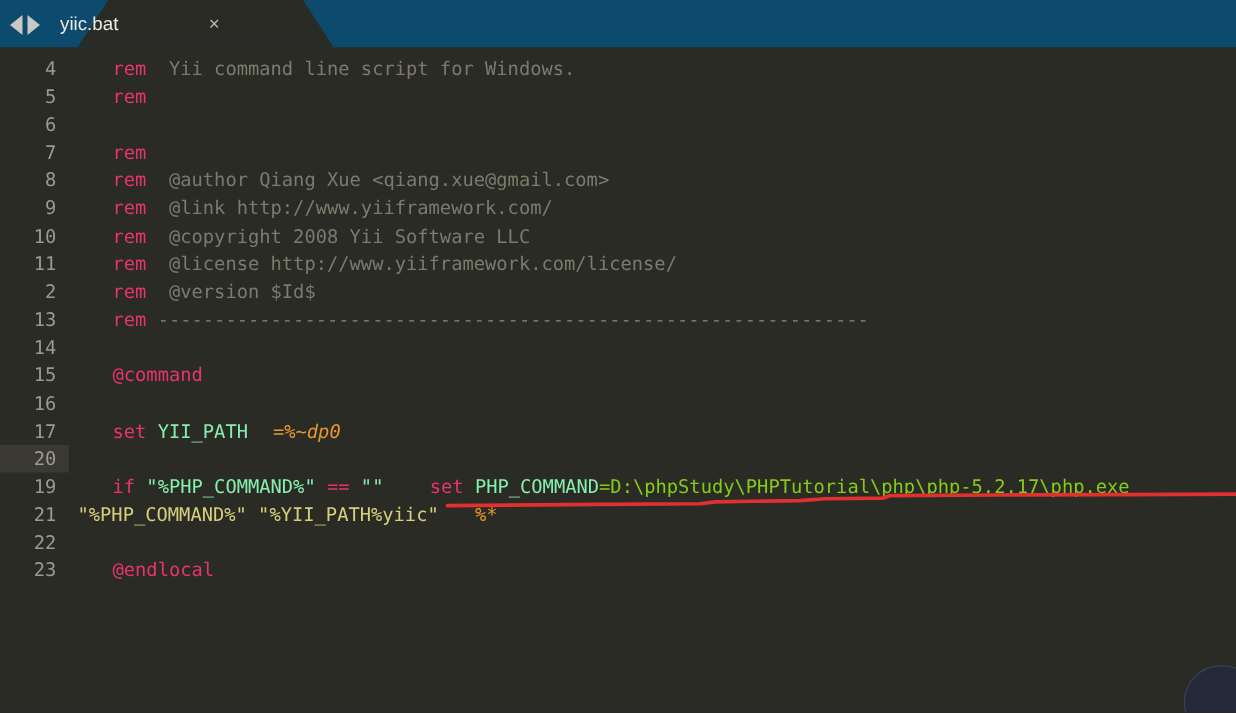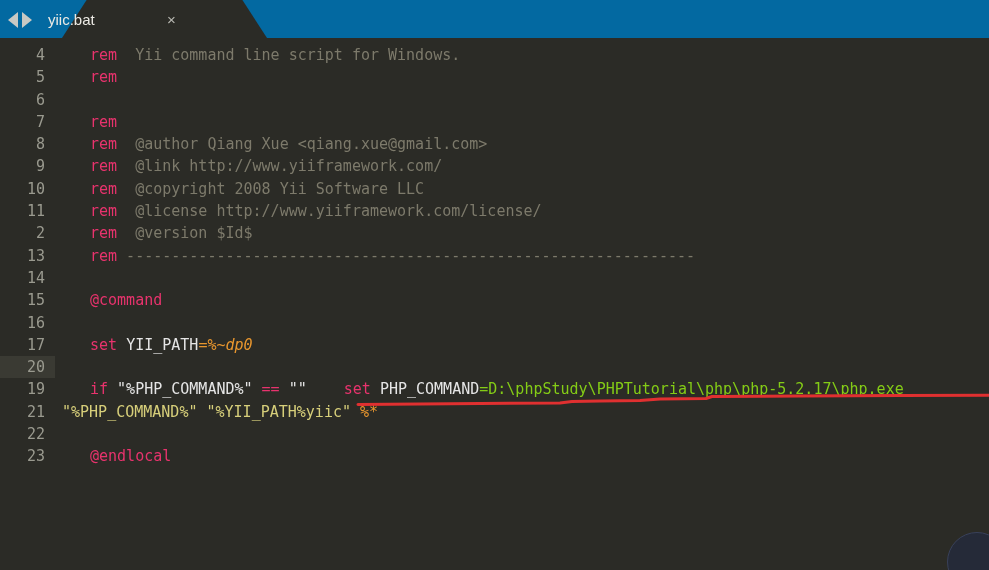--- a/index.html
+++ b/index.html
@@ -14,21 +14,21 @@
     font-family: "DejaVu Sans Mono", monospace;
     position: relative;
   }
 
   
   .tabbar {
     position: absolute;
     top: 0; left: 0;
     width: 989px;
     height: 38px;
-    background: #0369a1;
+    background: #0c4a6e;
   }
   .navarrows {
     position: absolute;
     top: 12px; left: 8px;
     width: 46px; height: 16px;
     display: flex;
     align-items: center;
     gap: 4px;
   }
   .arrow-l {
@@ -109,25 +109,25 @@
     font-size: 15px;
   }
   .ltext {
     position: absolute;
     left: 62px; top: 0;
     white-space: pre;
   }
   
   .kw   { color: #e8336d; margin-left: 28px; }
   .cmt  { color: #7d7a6b; }
-  .var  { color: #e5e5e5; text-align: right; }
+  .var  { color: #86efac; text-align: right; }
   .str  { color: #d7cf7a; }
   .path { color: #84cc16; }
   .op   { color: #e8336d; }
-  .pct  { color: #e8962e; font-style: italic; }
+  .pct  { color: #e8962e; font-style: italic; padding-left: 20px; }
   .plain{ color: #dcdcd4; }
 
   
   .annot {
     position: absolute;
     left: 0; top: 0;
     width: 989px;
     height: 532px;
     pointer-events: none;
   }

